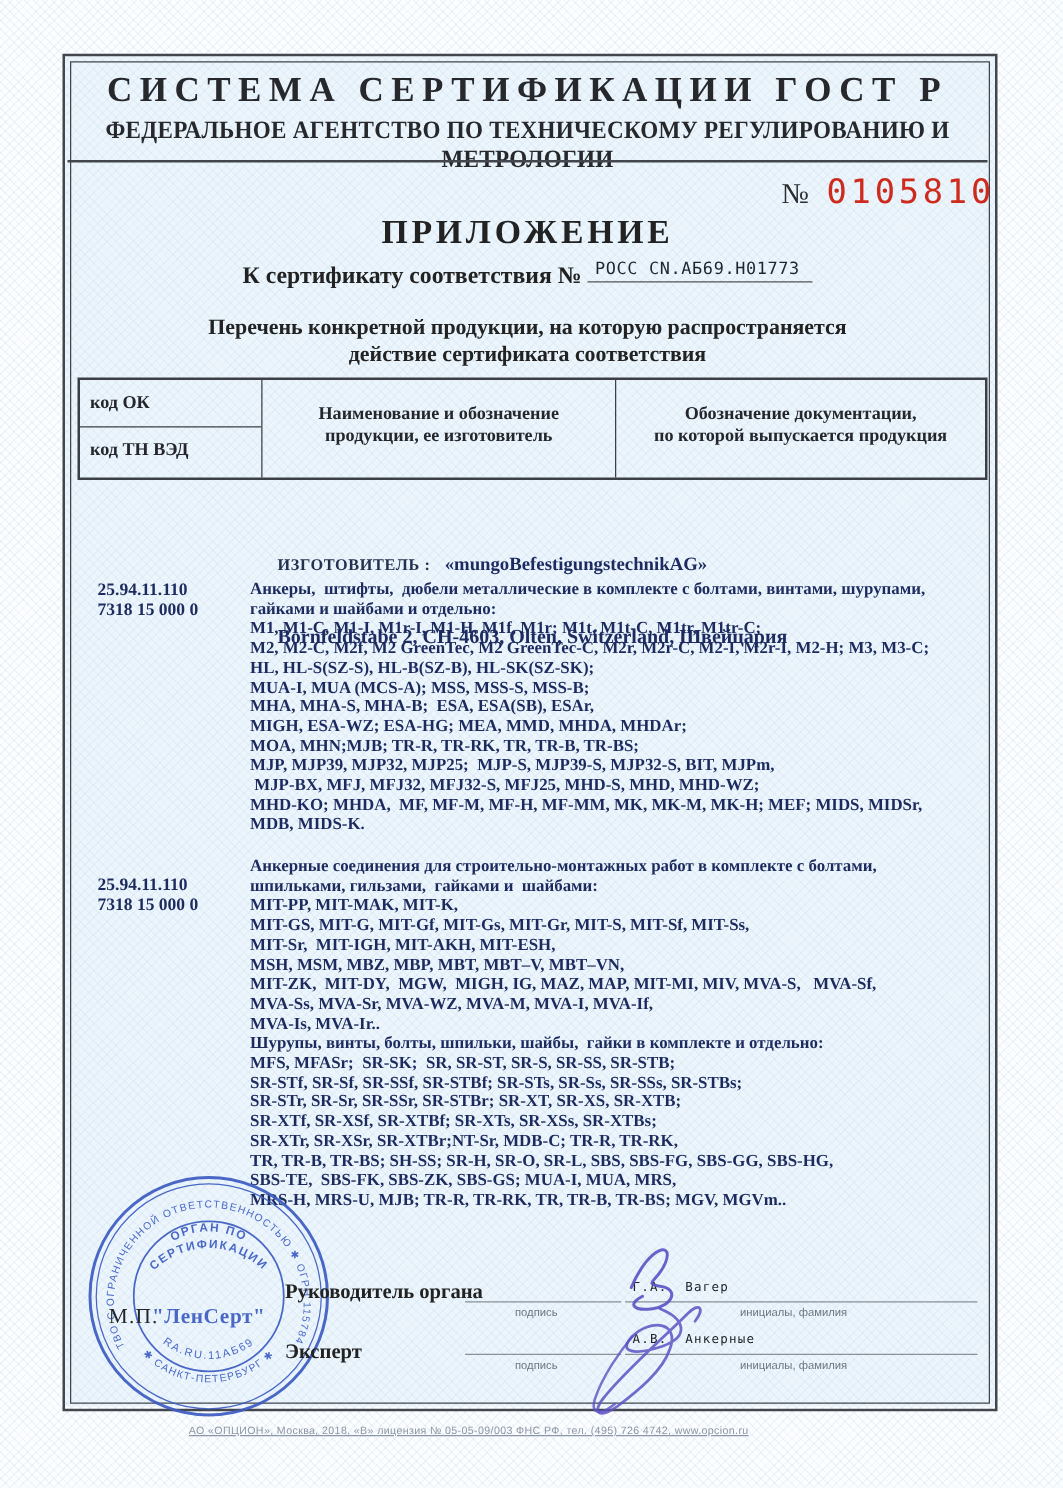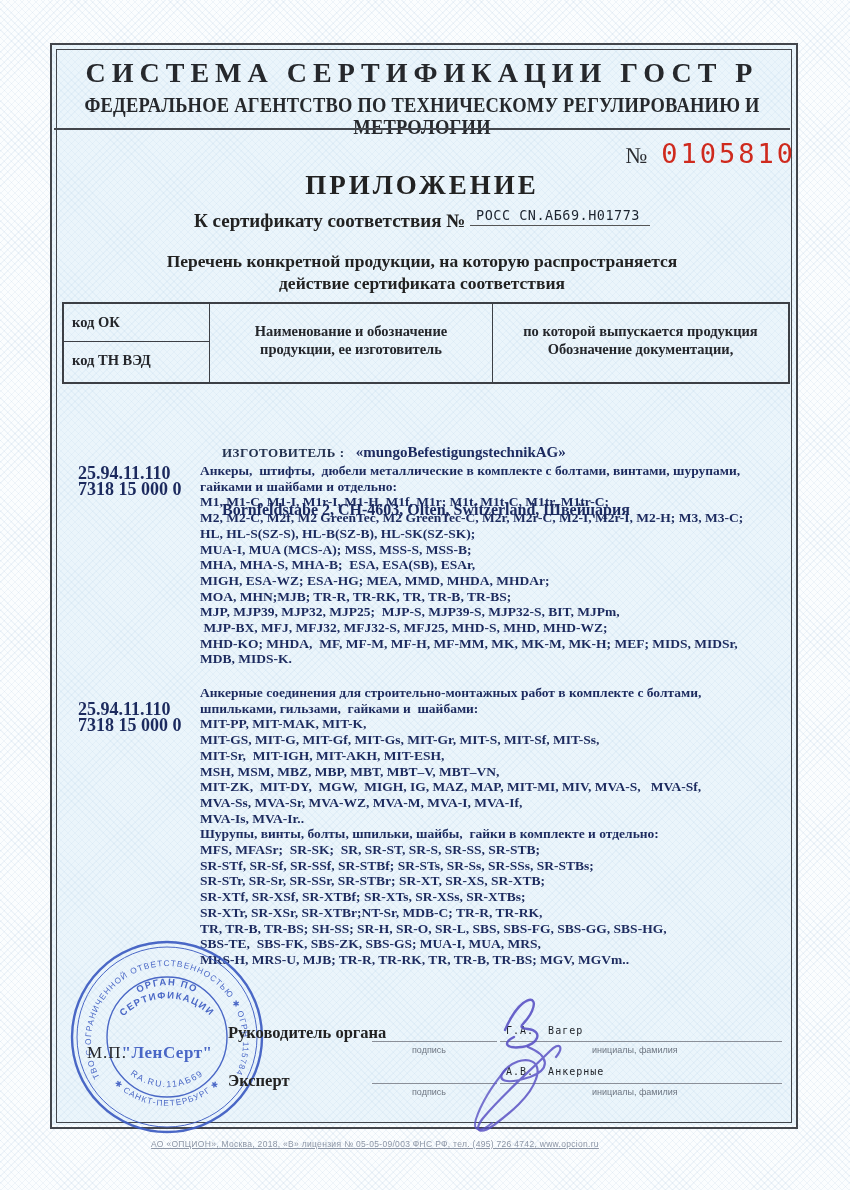--- a/index.html
+++ b/index.html
@@ -47,21 +47,21 @@
   .cell { position:absolute; color:#24262b; font-weight:bold; font-size:14.5px; line-height:18px; }
   .c1a { left:8px; top:9px; } .c1b { left:8px; top:47px; }
   .c2 { left:146px; width:282px; top:18px; text-align:center; }
   .c3 { left:429px; right:0; top:18px; text-align:center; }
 
   .manu { position:absolute; left:222px; top:407px; color:#1d2b60; white-space:pre; }
   .manu .lbl { font-size:13px; font-weight:bold; letter-spacing:0.5px; color:#24324f; }
   .manu .name { font-size:15px; font-weight:bold; }
   .manu .addr { font-size:16px; font-weight:bold; margin-top:4px; }
 
-  .codes { position:absolute; left:78px; color:#1c2a5e; font-weight:bold; font-size:18px;
+  .codes { position:absolute; left:78px; color:#1c2a5e; font-weight:bold; font-size:14px;
     line-height:16px; white-space:pre; }
   .codes1 { top:465px; } .codes2 { top:701px; }
   .plines { position:absolute; left:200px; width:592px; color:#1c2a5e; font-weight:bold;
     font-size:13.5px; line-height:15.7px; }
   .plines1 { top:463px; } .plines2 { top:685px; }
   .pline { white-space:pre; }
 
   .stamp { position:absolute; left:66px; top:936px; width:202px; height:202px; opacity:.92; }
   .mp { position:absolute; left:87px; top:1043px; font-size:17px; color:#24262b; letter-spacing:1px; }
 
@@ -112,22 +112,22 @@
     <div class="vdiv" style="left:145px"></div>
     <div class="vdiv" style="left:428px"></div>
     <div class="hdiv"></div>
     <div class="cell c1a">код ОК</div>
     <div class="cell c1b">код ТН ВЭД</div>
     <div class="cell c2">
       <div>Наименование и обозначение</div>
       <div>продукции, ее изготовитель</div>
     </div>
     <div class="cell c3">
+      <div>Обозначение документации,</div>
       <div>по которой выпускается продукция</div>
-      <div>Обозначение документации,</div>
     </div>
   </div>
 
   <div class="manu">
     <div><span class="lbl">ИЗГОТОВИТЕЛЬ :   </span><span class="name">«mungoBefestigungstechnikAG»</span></div>
     <div class="addr">Bornfeldstabe 2, CH-4603, Olten, Switzerland, Швейцария</div>
   </div>
 
   <div class="codes codes1"><div>25.94.11.110</div><div>7318 15 000 0</div></div>
   <div class="plines plines1">

